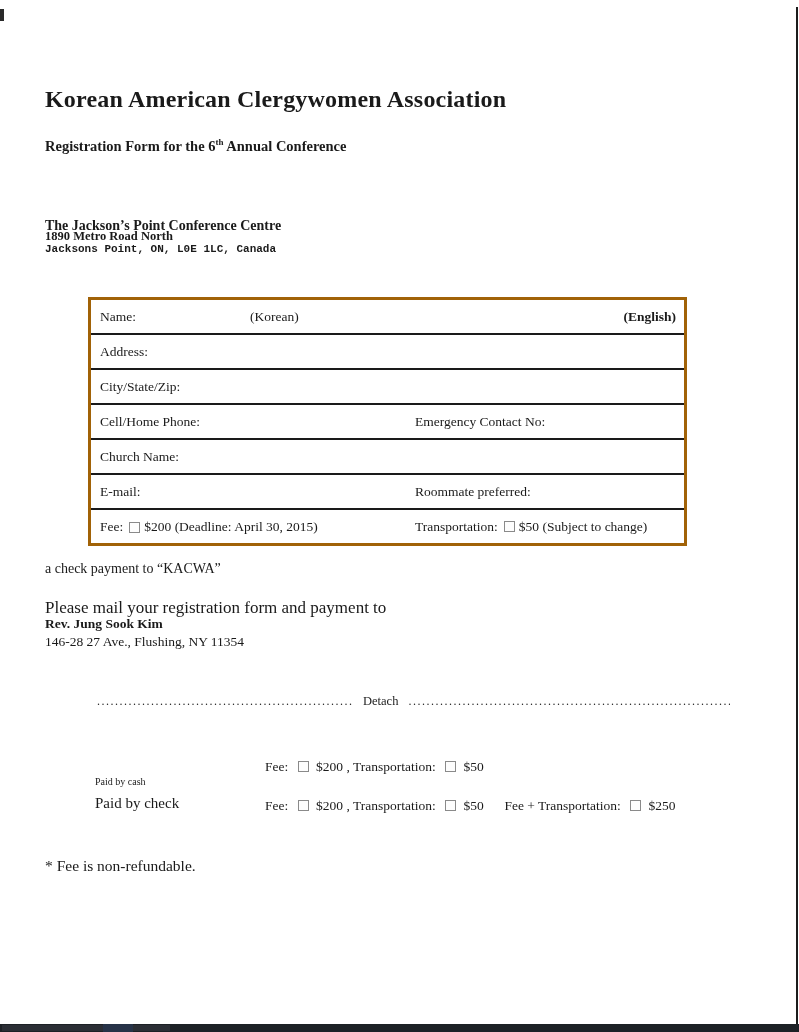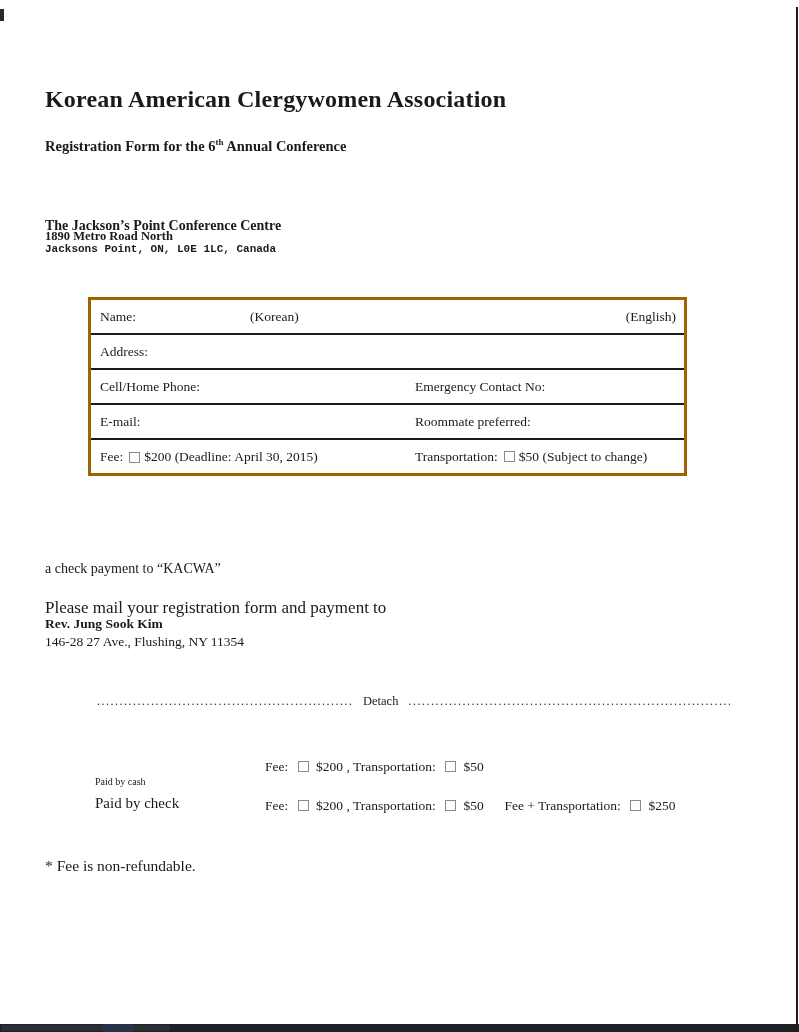--- a/index.html
+++ b/index.html
@@ -26,21 +26,21 @@
     border:3px solid #a16207;background:#fff;
   }
   .ft-row{
     position:relative;height:33px;
     display:flex;align-items:center;
     padding-left:9px;font-size:13.5px;
   }
   .ft-row + .ft-row{border-top:2px solid #1a1a1a;}
   .ft-col2{position:absolute;left:324px;}
   .ft-mid{position:absolute;left:159px;}
-  .ft-right{position:absolute;right:8px;}
+  .ft-right{position:absolute;right:8px;font-weight:bold;}
 
   .checkbox{
     display:inline-block;width:9px;height:9px;
     border:1px solid #8a8a8a;background:#fdfdfd;
     margin:0 4px 0 6px;transform:translateY(1px);
   }
 
   .payable{top:561px;font-size:14px;}
   .mail1{top:598px;font-size:17px;}
   .mail2{top:616px;font-size:13.5px;font-weight:bold;}
@@ -90,22 +90,28 @@
   <div class="form-table">
     <div class="ft-row">
       <span>Name:</span>
       <span class="ft-mid">(Korean)</span>
       <span class="ft-right">(English)</span>
     </div>
     <div class="ft-row">
       <span>Address:</span>
     </div>
     <div class="ft-row">
+      <span>City/State/Zip:</span>
+    </div>
+    <div class="ft-row">
       <span>Cell/Home Phone:</span>
       <span class="ft-col2">Emergency Contact No:</span>
+    </div>
+    <div class="ft-row">
+      <span>Church Name:</span>
     </div>
     <div class="ft-row">
       <span>E-mail:</span>
       <span class="ft-col2">Roommate preferred:</span>
     </div>
     <div class="ft-row">
       <span>Fee:</span>
       <span class="checkbox"></span>
       <span>$200 (Deadline: April 30, 2015)</span>
       <span class="ft-col2">

